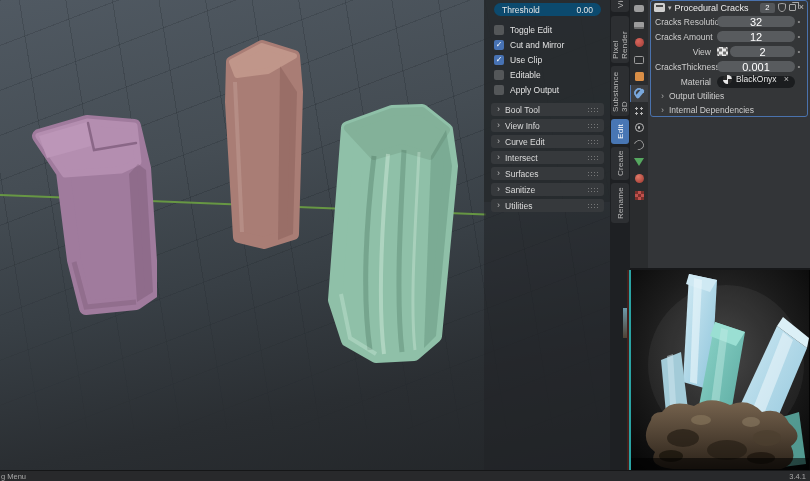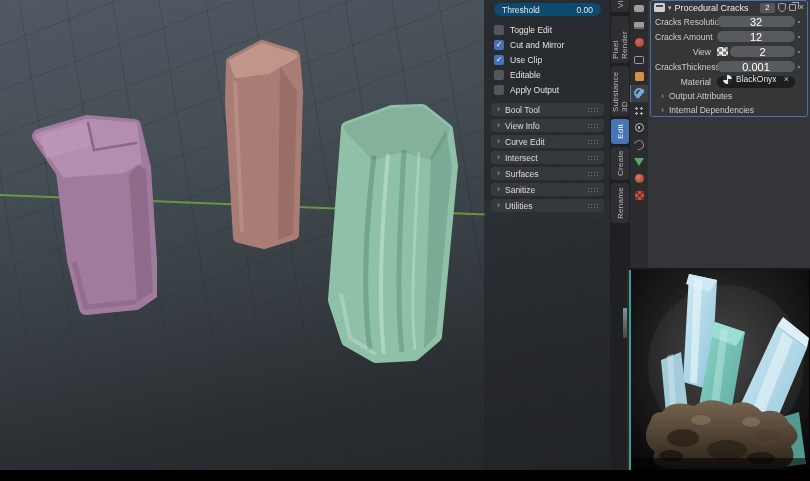--- a/index.html
+++ b/index.html
@@ -309,21 +309,21 @@
         <span class="mat-field">
           <span class="mat-sphere"></span>
           <span>BlackOnyx</span>
           <span class="mat-x">×</span>
         </span>
         <span class="pdot"></span>
       </div>
 
       <div class="sub-row">
         <span class="chev">›</span>
-        <span>Output Attributes</span>
+        <span>Output Utilities</span>
       </div>
       <div class="sub-row">
         <span class="chev">›</span>
         <span>Internal Dependencies</span>
       </div>
     </div>
   </div>
 
   <div class="sep-h"></div>
 
@@ -377,14 +377,18 @@
       <ellipse cx="96" cy="180" rx="20" ry="10" fill="#211a13" opacity="0.6"></ellipse>
       <ellipse cx="136" cy="168" rx="14" ry="8" fill="#4c3e2f" opacity="0.7"></ellipse>
       <ellipse cx="70" cy="150" rx="10" ry="5" fill="#8a795f" opacity="0.6"></ellipse>
       <ellipse cx="120" cy="152" rx="9" ry="5" fill="#93836a" opacity="0.5"></ellipse>
       <ellipse cx="40" cy="186" rx="12" ry="6" fill="#161108" opacity="0.7"></ellipse>
       <ellipse cx="130" cy="188" rx="14" ry="6" fill="#19130b" opacity="0.7"></ellipse>
       <rect x="0" y="188" width="178" height="12" fill="#000" opacity="0.55"></rect>
     </svg>
   </div>
 
+  <div class="statusbar">
+    <span>g Menu</span>
+    <span>3.4.1</span>
+  </div>
 
 </div>
 
 </body></html>

